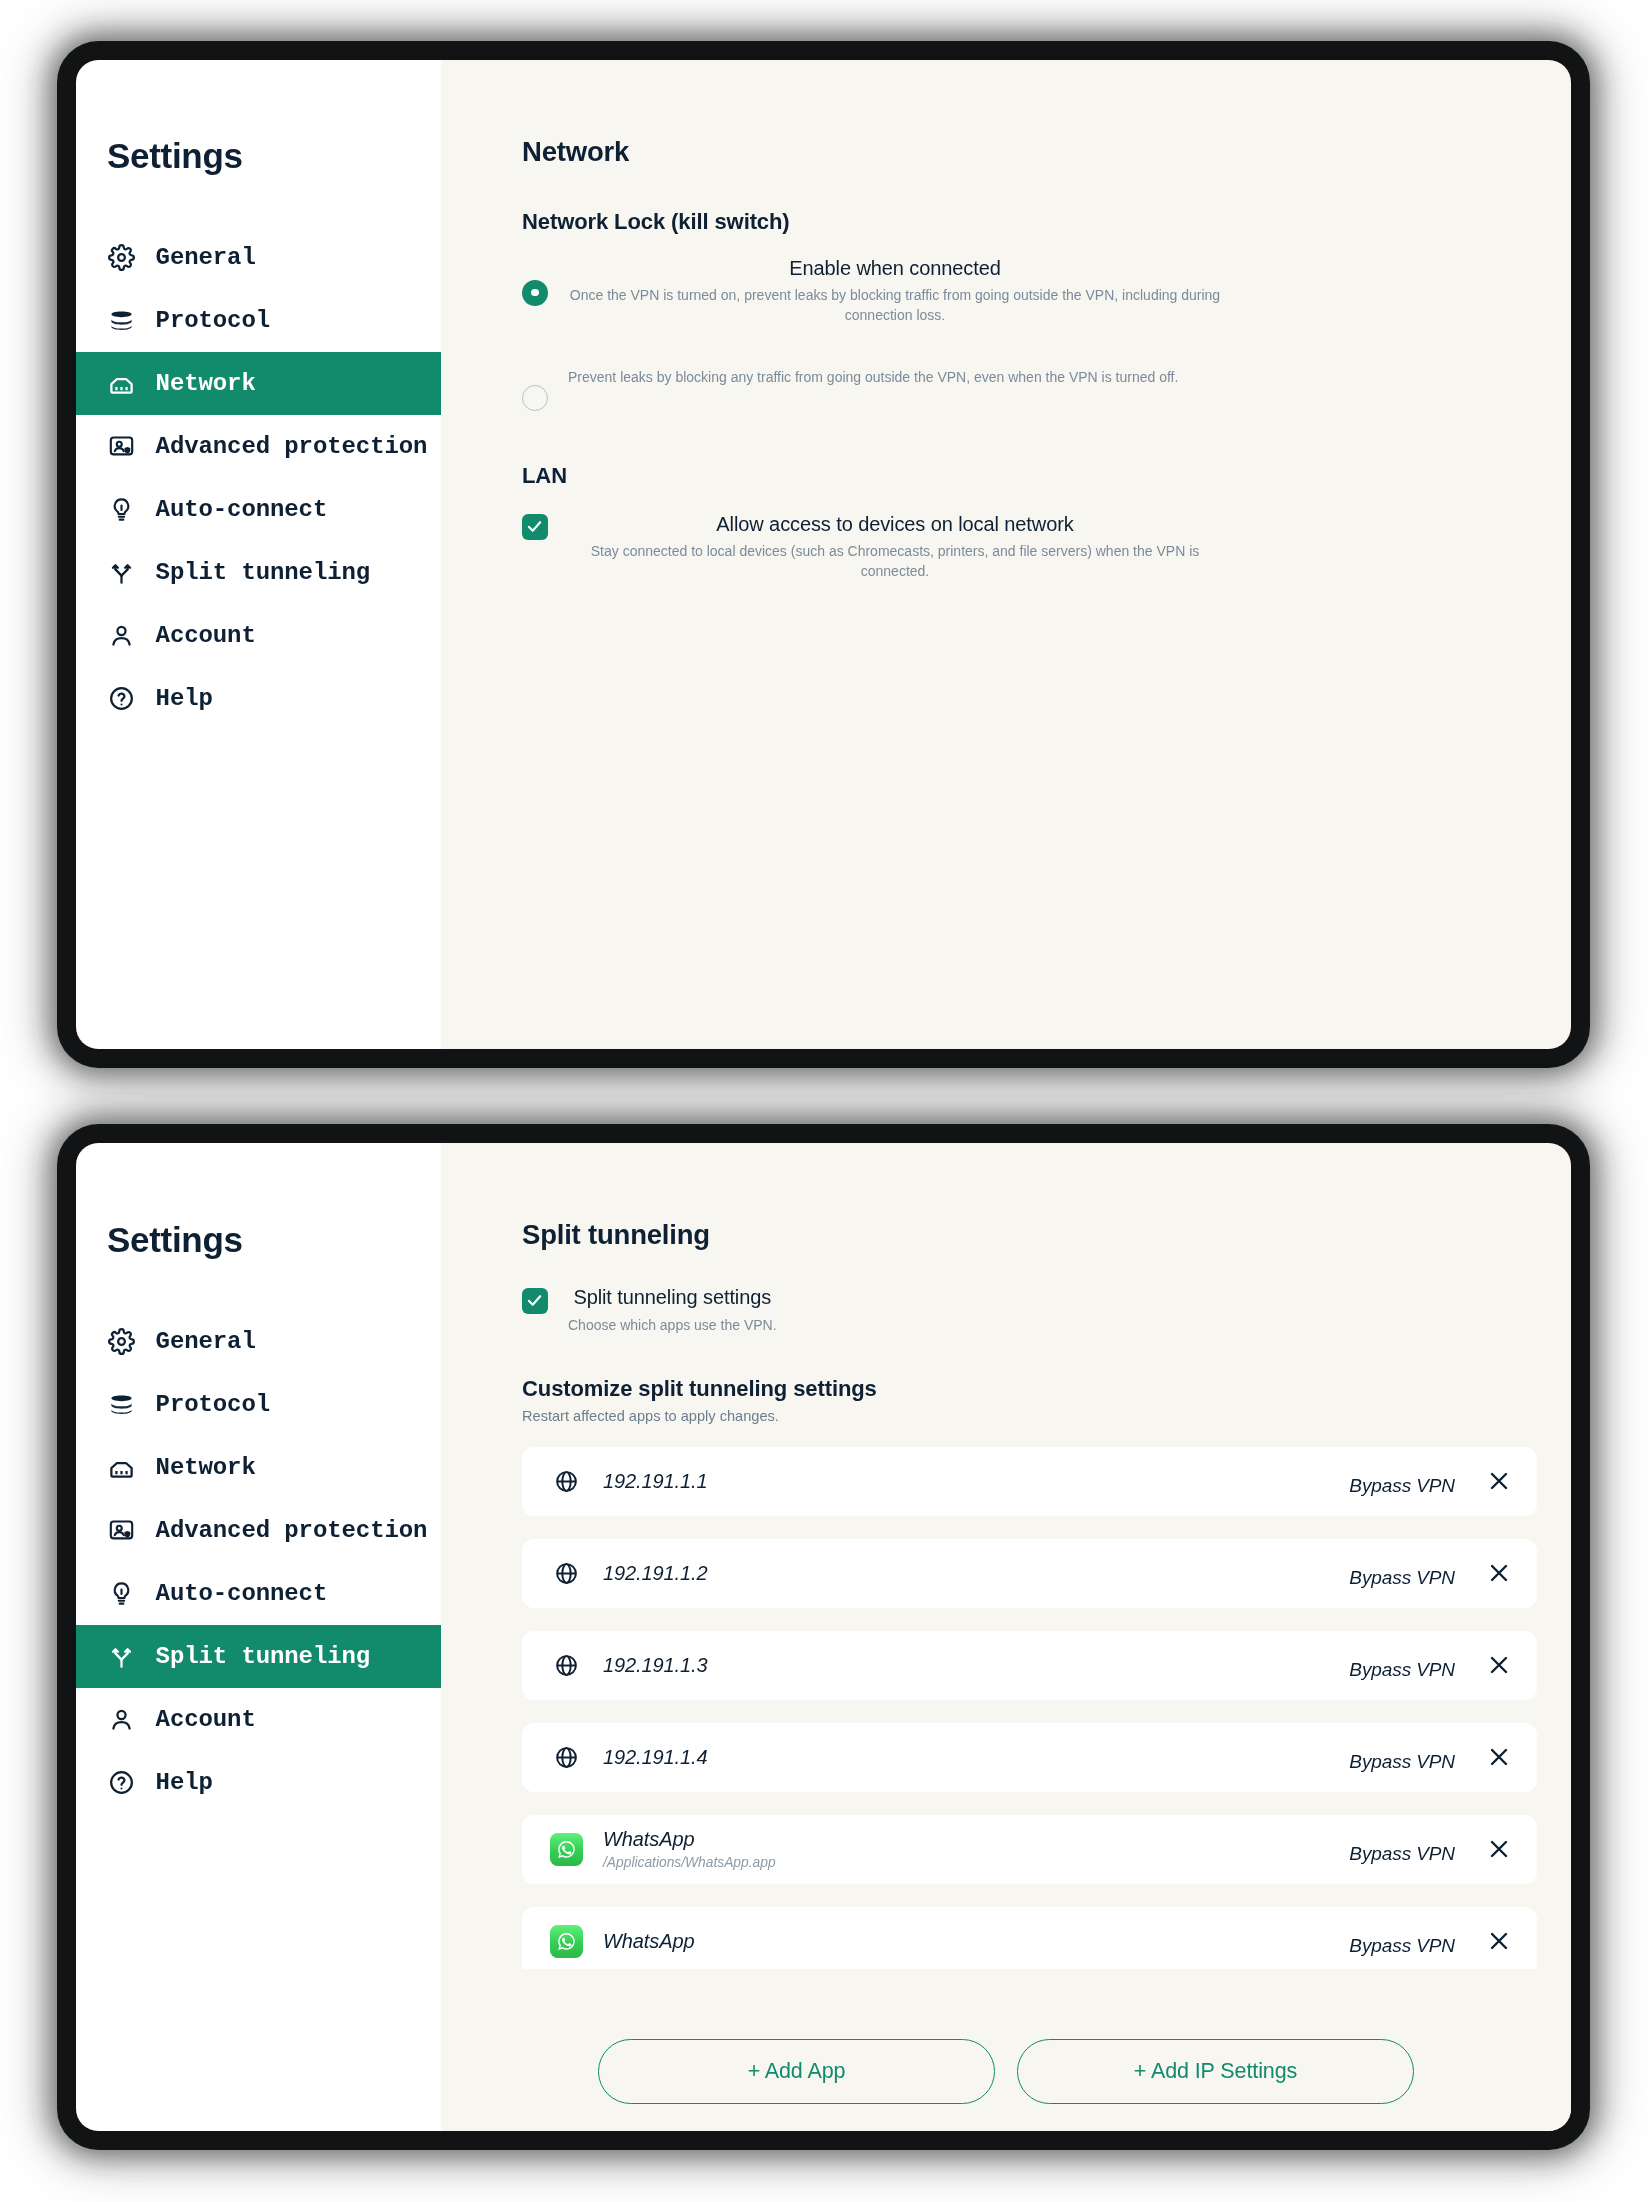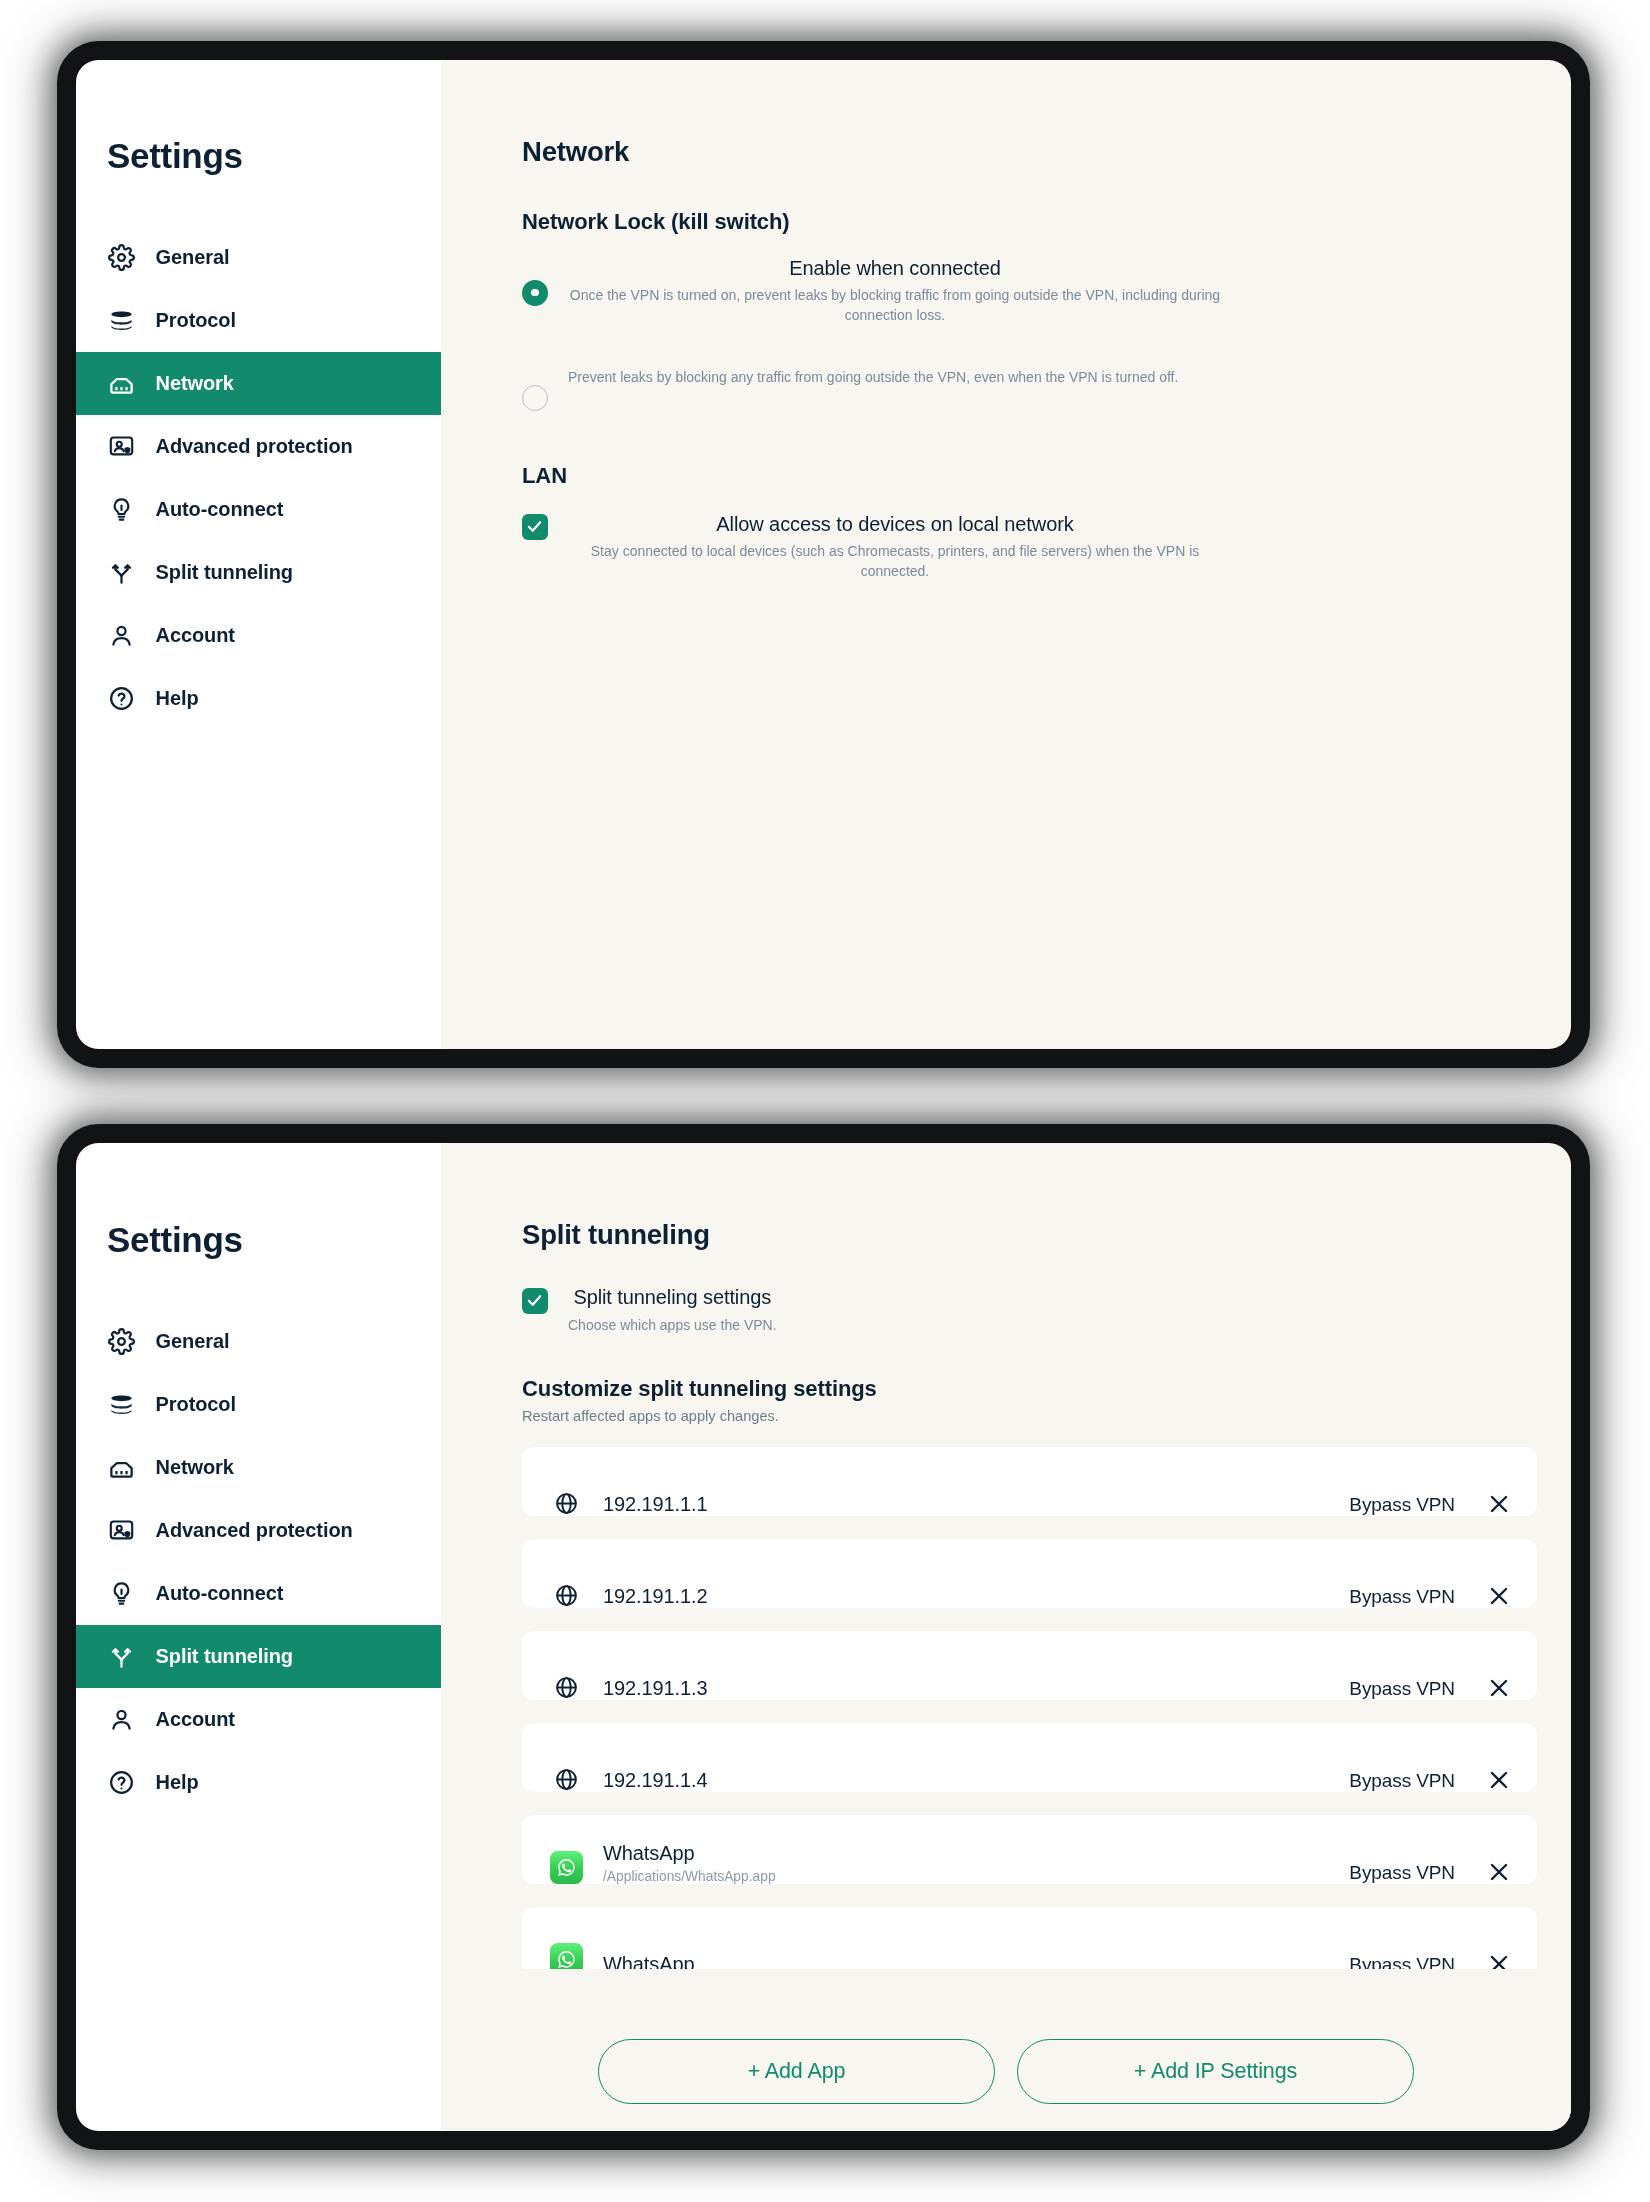--- a/index.html
+++ b/index.html
@@ -71,24 +71,25 @@
     cursor: pointer;
   }
   .nav-item.active { background: #128a6c; color: #ffffff; }
   .nav-icon {
     width: 28px; height: 28px;
     flex: 0 0 28px;
     display: flex; align-items: center; justify-content: center;
   }
   .nav-icon svg { width: 27px; height: 27px; display: block; }
   .nav-label {
-    font-size: 20px;
+    font-size: 24px;
     font-weight: bold;
     letter-spacing: -0.1px;
     white-space: nowrap;
+    font-family: Liberation Mono, monospace;
   }
 
   
   .content {
     flex: 1 1 auto;
     background: #f7f6f1;
     position: relative;
     overflow: hidden;
   }
   .content-inner { padding: 76px 0 0 81px; }
@@ -169,22 +170,23 @@
     margin-top: 22.4px;
     width: 1015px;
     position: relative;
   }
   .st-row {
     background: #ffffff;
     border-radius: 12px;
     height: 69px;
     margin-bottom: 23px;
     display: flex;
-    align-items: flex-end;
+    align-items: center;
     padding: 0 24px 0 26px;
+    font-style: italic;
   }
   .st-row:last-child { margin-bottom: 0; }
   .st-icon { width: 36px; flex: 0 0 36px; display: flex; align-items: center; justify-content: center; }
   .st-icon svg { width: 25px; height: 25px; display: block; }
   .wa-icon {
     width: 33px; height: 33px;
     border-radius: 7.7px;
     background: linear-gradient(180deg,#5ff07a 0%,#35cd55 55%,#2bb84a 100%);
     display: flex; align-items: center; justify-content: center;
   }

